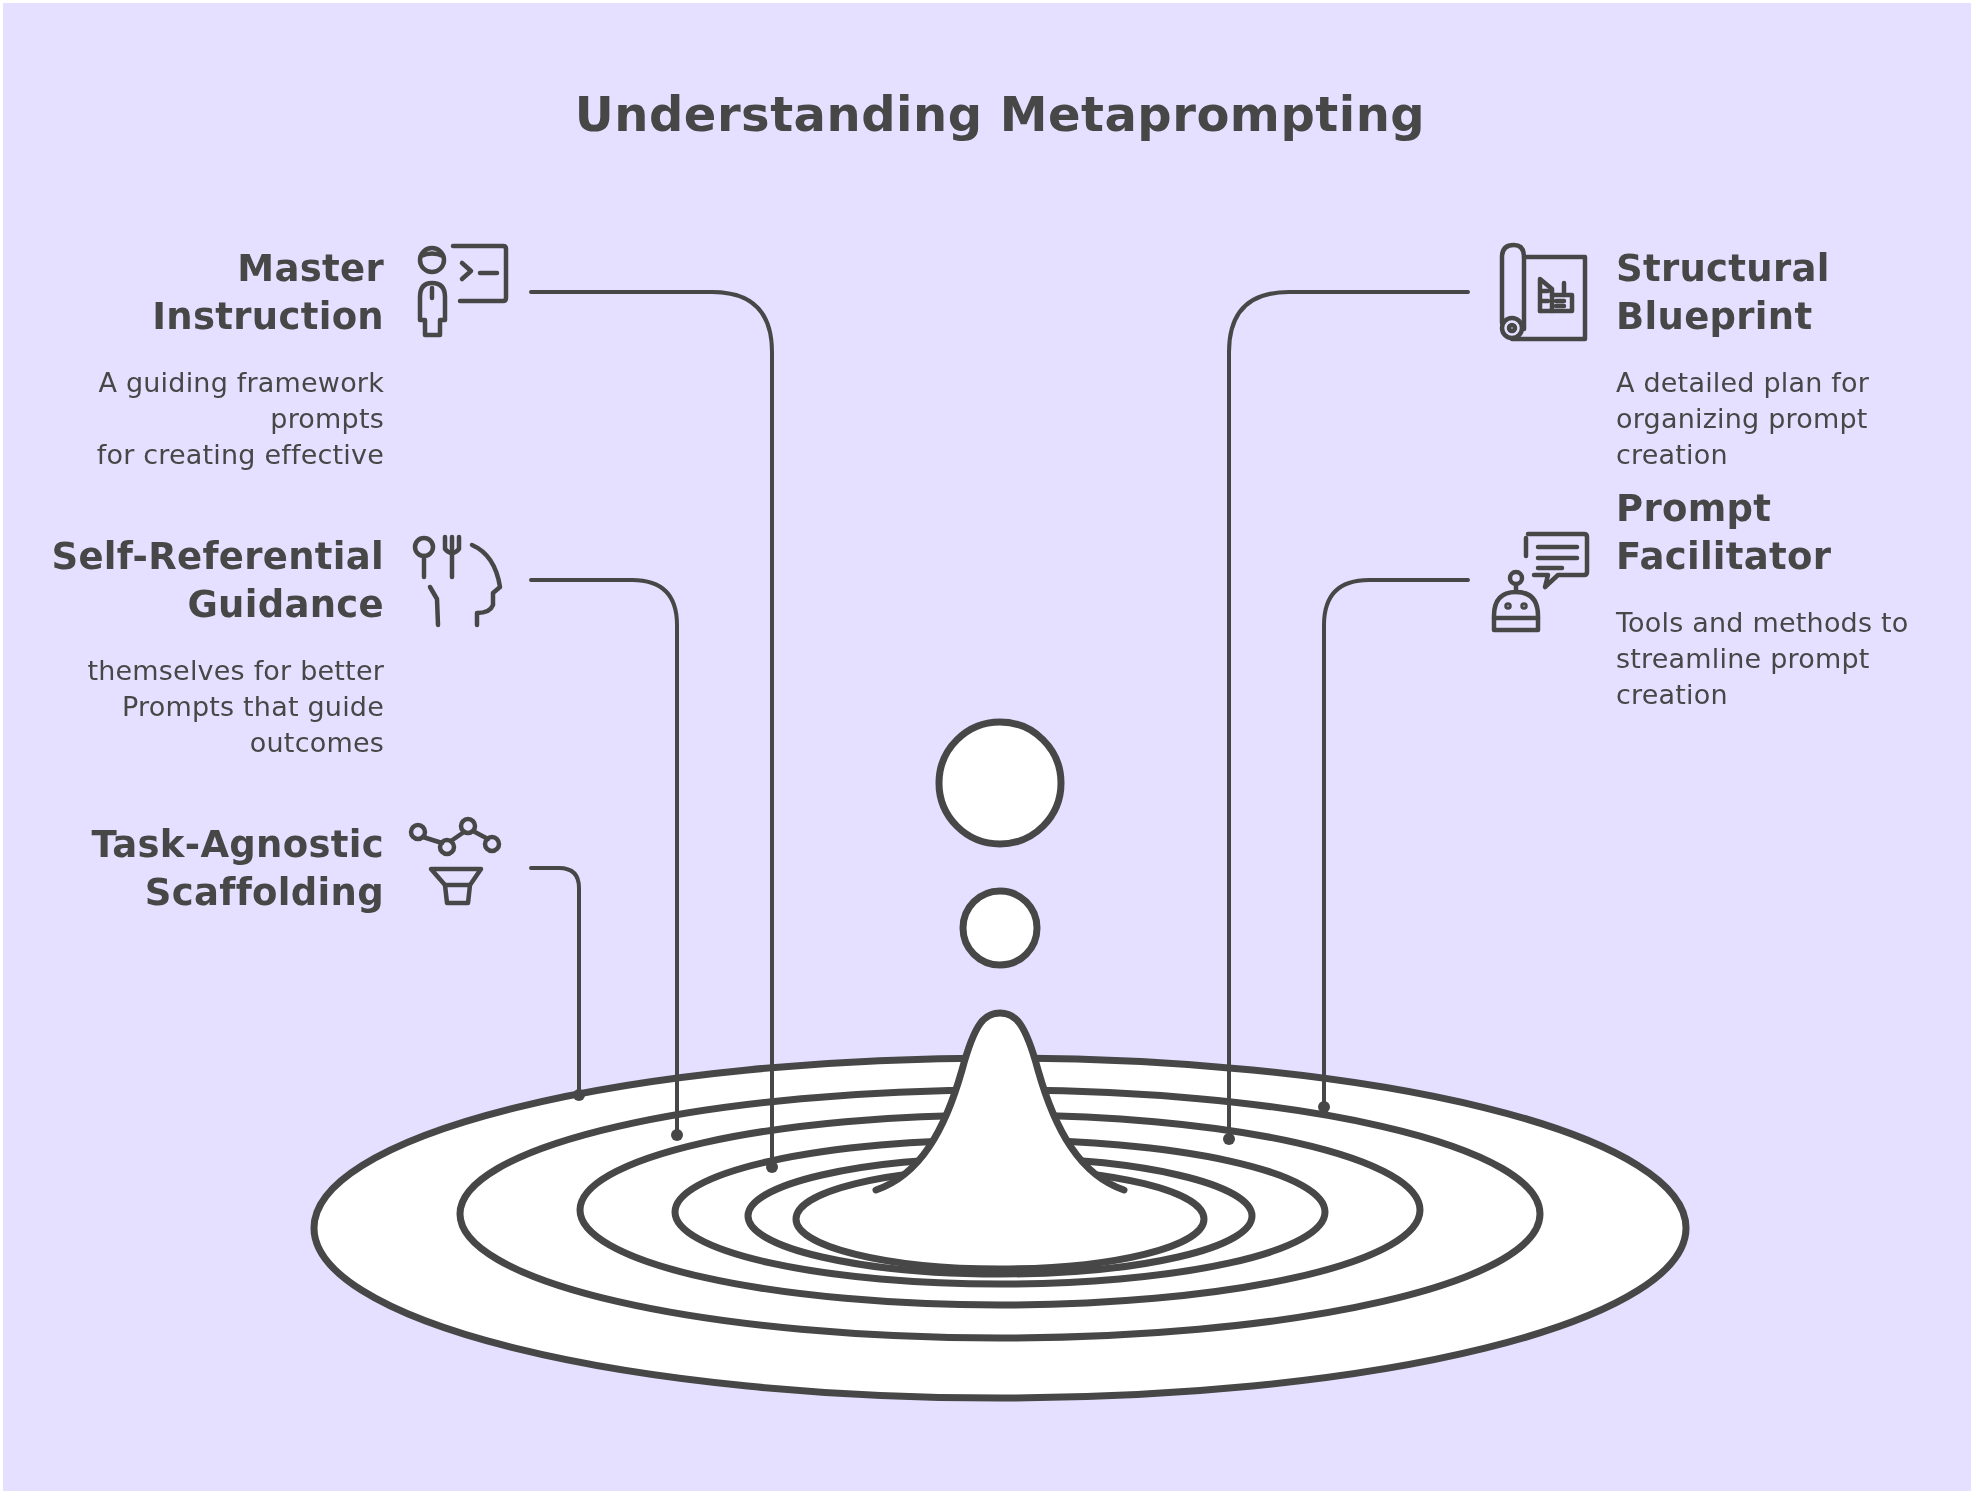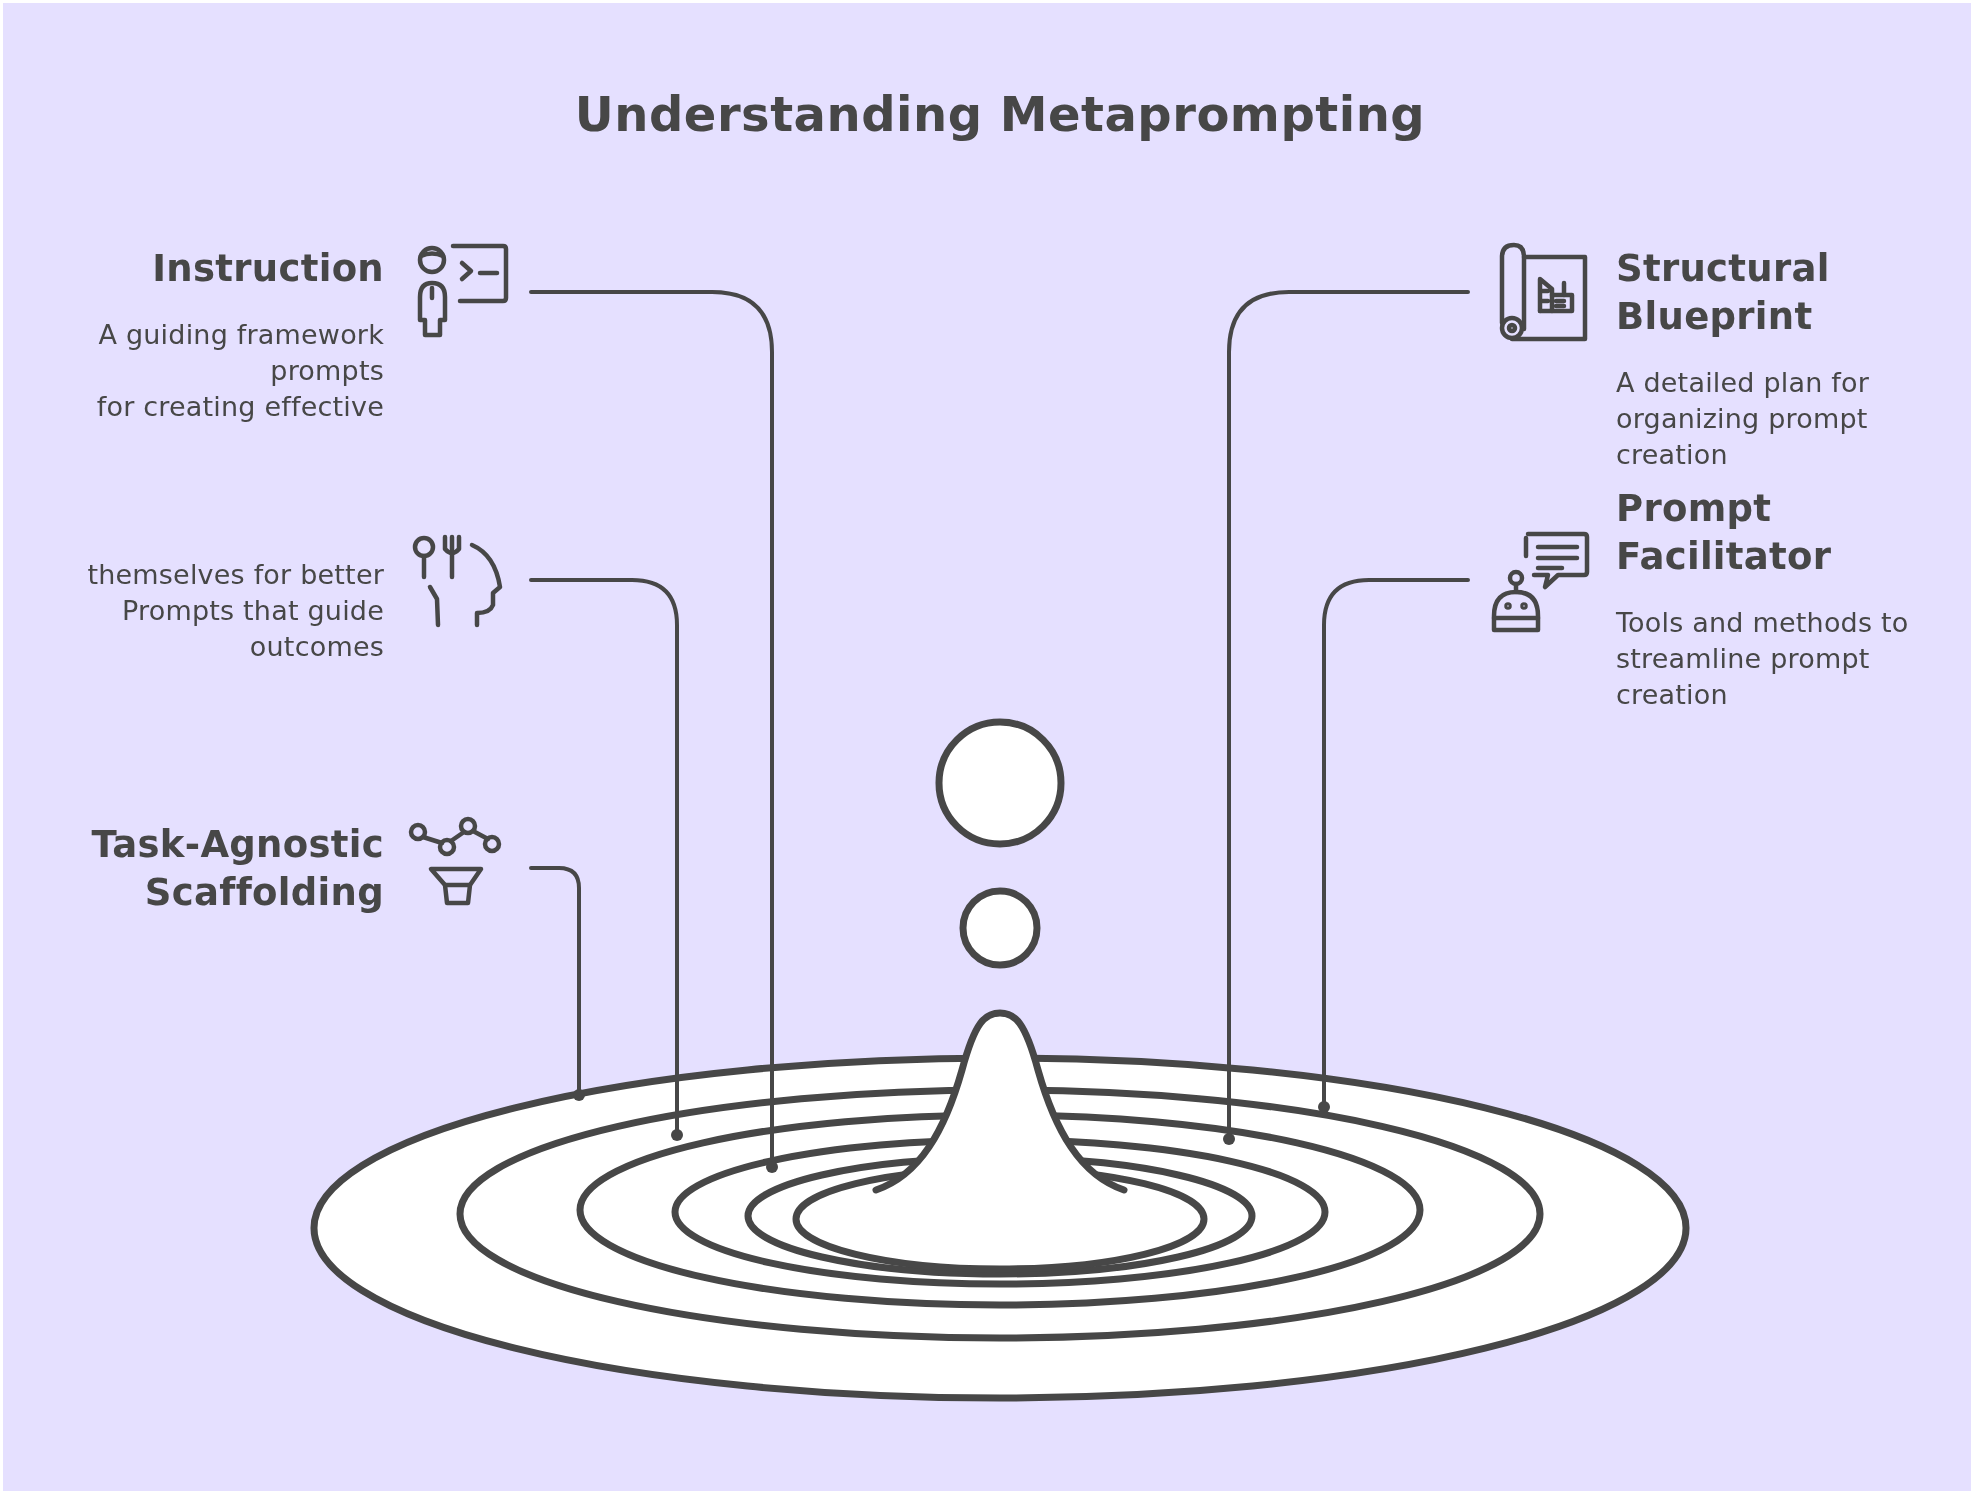--- a/index.html
+++ b/index.html
@@ -188,30 +188,35 @@
     <path d="M 26 54 L 26 62"></path>
     <path d="M 4 100 L 4 86 Q 4 62 26 62 Q 48 62 48 86 L 48 100 Z"></path>
     <path d="M 4 88 L 48 88"></path>
     <circle cx="18" cy="76" r="1.5"></circle>
     <circle cx="34" cy="76" r="1.5"></circle>
   </g>
 </svg>
 
 <div class="label-block left" style="left:24px; top:245px;">
   <div class="label-title">
+    <div>Master</div>
     <div>Instruction</div>
   </div>
   <div class="label-desc">
     <div>A guiding framework</div>
     <div>prompts</div>
     <div>for creating effective</div>
   </div>
 </div>
 
 <div class="label-block left" style="left:24px; top:533px;">
+  <div class="label-title">
+    <div>Self-Referential</div>
+    <div>Guidance</div>
+  </div>
   <div class="label-desc">
     <div>themselves for better</div>
     <div>Prompts that guide</div>
     <div>outcomes</div>
   </div>
 </div>
 
 <div class="label-block left" style="left:24px; top:821px;">
   <div class="label-title">
     <div>Task-Agnostic</div>

